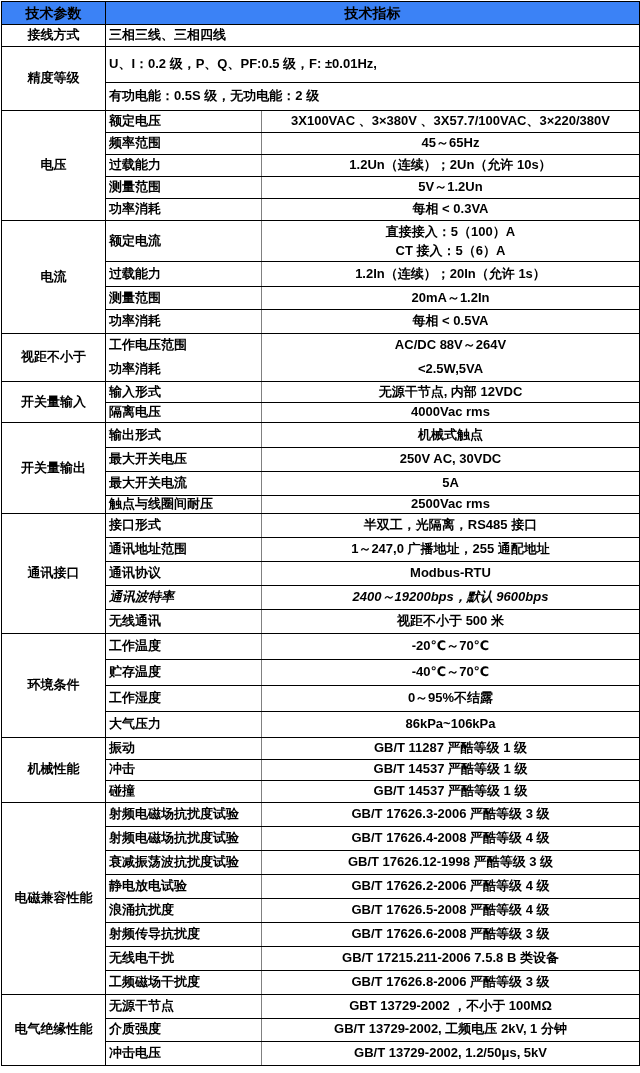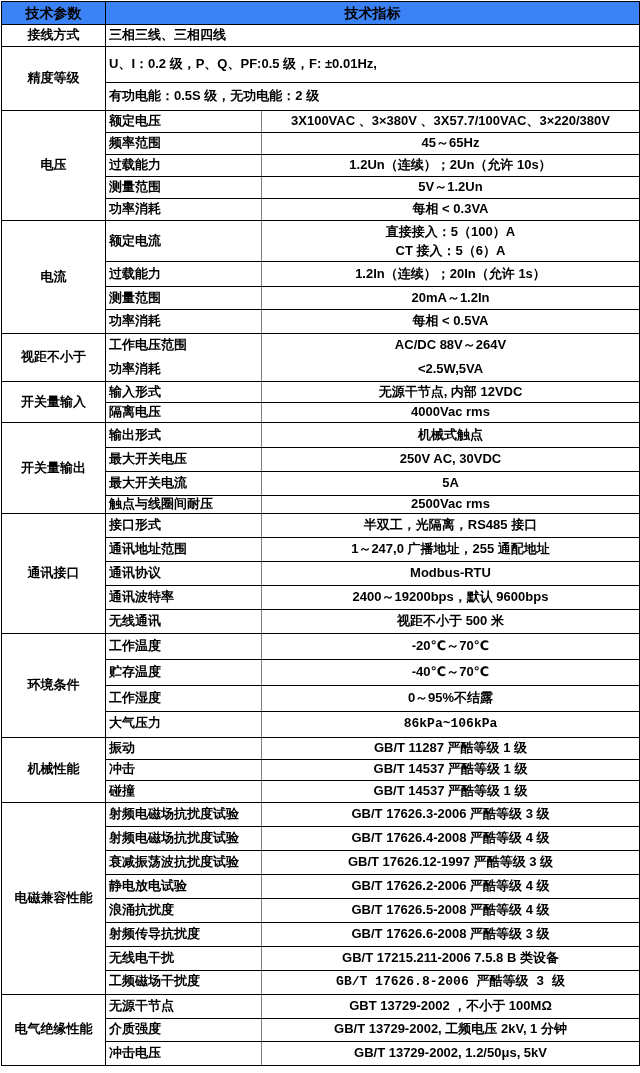--- a/index.html
+++ b/index.html
@@ -154,42 +154,42 @@
           <td class="val">半双工，光隔离，RS485 接口</td>
         </tr>
         <tr style="height: 24px;">
           <td class="param">通讯地址范围</td>
           <td class="val">1～247,0 广播地址，255 通配地址</td>
         </tr>
         <tr style="height: 24px;">
           <td class="param">通讯协议</td>
           <td class="val">Modbus-RTU</td>
         </tr>
-        <tr style="height: 24px;">
+        <tr style="height: 24px; font-style: italic;">
           <td class="param">通讯波特率</td>
           <td class="val">2400～19200bps，默认 9600bps</td>
         </tr>
         <tr style="height: 24px;">
           <td class="param">无线通讯</td>
           <td class="val">视距不小于 500 米</td>
         </tr>
         <tr style="height: 26px;">
           <td class="cat" rowspan="4">环境条件</td>
           <td class="param">工作温度</td>
           <td class="val">-20℃～70℃</td>
         </tr>
         <tr style="height: 26px;">
           <td class="param">贮存温度</td>
           <td class="val">-40℃～70℃</td>
         </tr>
         <tr style="height: 26px;">
           <td class="param">工作湿度</td>
           <td class="val">0～95%不结露</td>
         </tr>
-        <tr style="height: 26px; font-family: Liberation Mono, monospace;">
+        <tr style="height: 26px;">
           <td class="param">大气压力</td>
           <td class="val">86kPa~106kPa</td>
         </tr>
         <tr style="height: 22px;">
           <td class="cat" rowspan="3">机械性能</td>
           <td class="param">振动</td>
           <td class="val">GB/T 11287 严酷等级 1 级</td>
         </tr>
         <tr style="height: 21px;">
           <td class="param">冲击</td>
@@ -203,39 +203,39 @@
           <td class="cat" rowspan="8">电磁兼容性能</td>
           <td class="param">射频电磁场抗扰度试验</td>
           <td class="val">GB/T 17626.3-2006 严酷等级 3 级</td>
         </tr>
         <tr style="height: 24px;">
           <td class="param">射频电磁场抗扰度试验</td>
           <td class="val">GB/T 17626.4-2008 严酷等级 4 级</td>
         </tr>
         <tr style="height: 24px;">
           <td class="param">衰减振荡波抗扰度试验</td>
-          <td class="val">GB/T 17626.12-1997 严酷等级 3 级</td>
+          <td class="val">GB/T 17626.12-1998 严酷等级 3 级</td>
         </tr>
         <tr style="height: 24px;">
           <td class="param">静电放电试验</td>
           <td class="val">GB/T 17626.2-2006 严酷等级 4 级</td>
         </tr>
         <tr style="height: 24px;">
           <td class="param">浪涌抗扰度</td>
           <td class="val">GB/T 17626.5-2008 严酷等级 4 级</td>
         </tr>
         <tr style="height: 24px;">
           <td class="param">射频传导抗扰度</td>
           <td class="val">GB/T 17626.6-2008 严酷等级 3 级</td>
         </tr>
         <tr style="height: 24px;">
           <td class="param">无线电干扰</td>
           <td class="val">GB/T 17215.211-2006 7.5.8 B 类设备</td>
         </tr>
-        <tr style="height: 24px; font-family: Liberation Mono, monospace;">
+        <tr style="height: 24px;">
           <td class="param">工频磁场干扰度</td>
           <td class="val">GB/T 17626.8-2006 严酷等级 3 级</td>
         </tr>
         <tr style="height: 24px;">
           <td class="cat" rowspan="3">电气绝缘性能</td>
           <td class="param">无源干节点</td>
           <td class="val">GBT 13729-2002 ，不小于 100MΩ</td>
         </tr>
         <tr style="height: 23px; margin-top: 40px;">
           <td class="param">介质强度</td>

